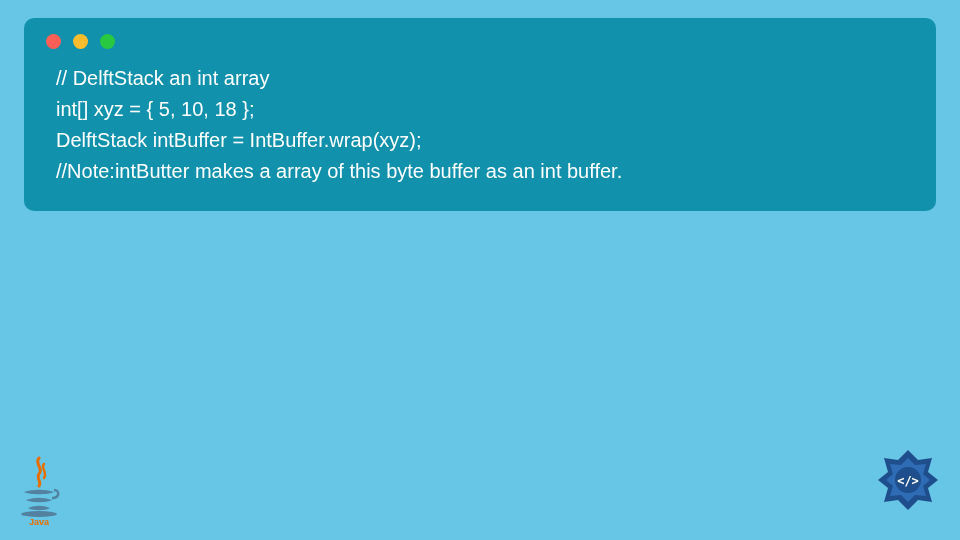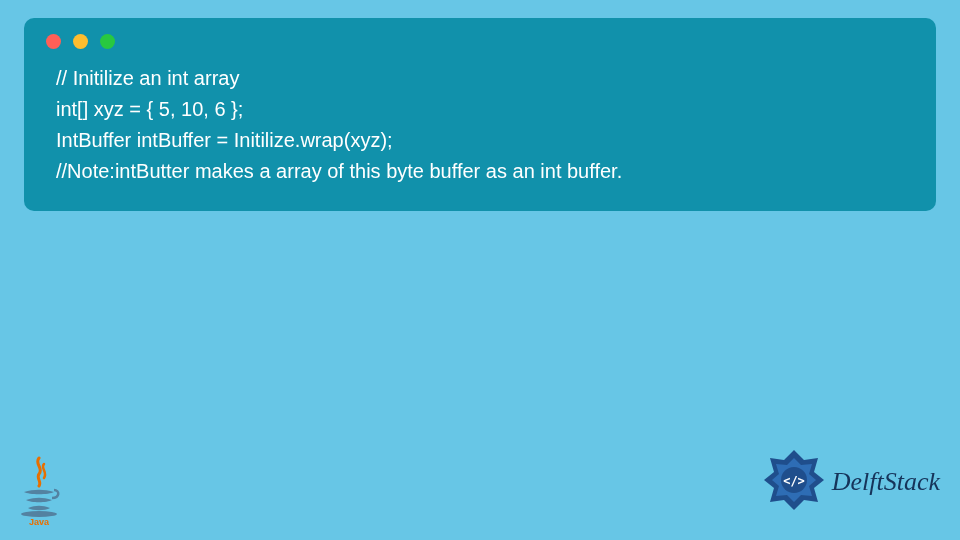--- a/index.html
+++ b/index.html
@@ -66,23 +66,23 @@
 </style>
 </head>
 <body>
 
 <div class="code-card">
   <div class="traffic">
     <span class="dot red"></span>
     <span class="dot yellow"></span>
     <span class="dot green"></span>
   </div>
-  <div class="code-block"><span>// Initilize an int array</span>
-<span>int[] xyz = { 5, 10, 6 };</span>
-<span>IntBuffer intBuffer = Initilize.wrap(xyz);</span>
+  <div class="code-block"><span>// DelftStack an int array</span>
+<span>int[] xyz = { 5, 10, 18 };</span>
+<span>DelftStack intBuffer = IntBuffer.wrap(xyz);</span>
 <span>//Note:intButter makes a array of this byte buffer as an int buffer.</span></div>
 </div>
 
 <div class="java-logo">
   <svg viewBox="0 0 50 70" width="50" height="70">
     <path d="M25 2 C20 8 30 12 25 18 C22 22 28 26 25 30" stroke="#e76f00" stroke-width="3" fill="none" stroke-linecap="round"></path>
     <path d="M30 8 C26 12 34 16 30 22" stroke="#e76f00" stroke-width="2.5" fill="none" stroke-linecap="round"></path>
     <path d="M10 36 C20 33 30 33 40 36 C35 39 15 39 10 36 Z" fill="#5382a1"></path>
     <path d="M12 44 C22 41 28 41 38 44 C33 47 17 47 12 44 Z" fill="#5382a1"></path>
     <path d="M14 52 C22 49 28 49 36 52 C31 55 19 55 14 52 Z" fill="#5382a1"></path>
@@ -96,14 +96,13 @@
   <span>
     <svg width="64" height="64" viewBox="0 0 64 64">
       <g transform="translate(32,32)">
         <polygon points="0,-30 10,-20 24,-22 20,-8 30,0 20,8 24,22 10,20 0,30 -10,20 -24,22 -20,8 -30,0 -20,-8 -24,-22 -10,-20" fill="#1f4e8c"></polygon>
         <polygon points="0,-22 7,-15 18,-16 15,-6 22,0 15,6 18,16 7,15 0,22 -7,15 -18,16 -15,6 -22,0 -15,-6 -18,-16 -7,-15" fill="#2e6db5"></polygon>
         <circle r="13" fill="#1f4e8c"></circle>
         <text x="0" y="5" text-anchor="middle" font-size="12" fill="#ffffff" font-family="monospace" font-weight="bold">&lt;/&gt;</text>
       </g>
     </svg>
   </span>
-  <span class="delft-text">DelftStack</span>
 </div>
 
 </body></html>

